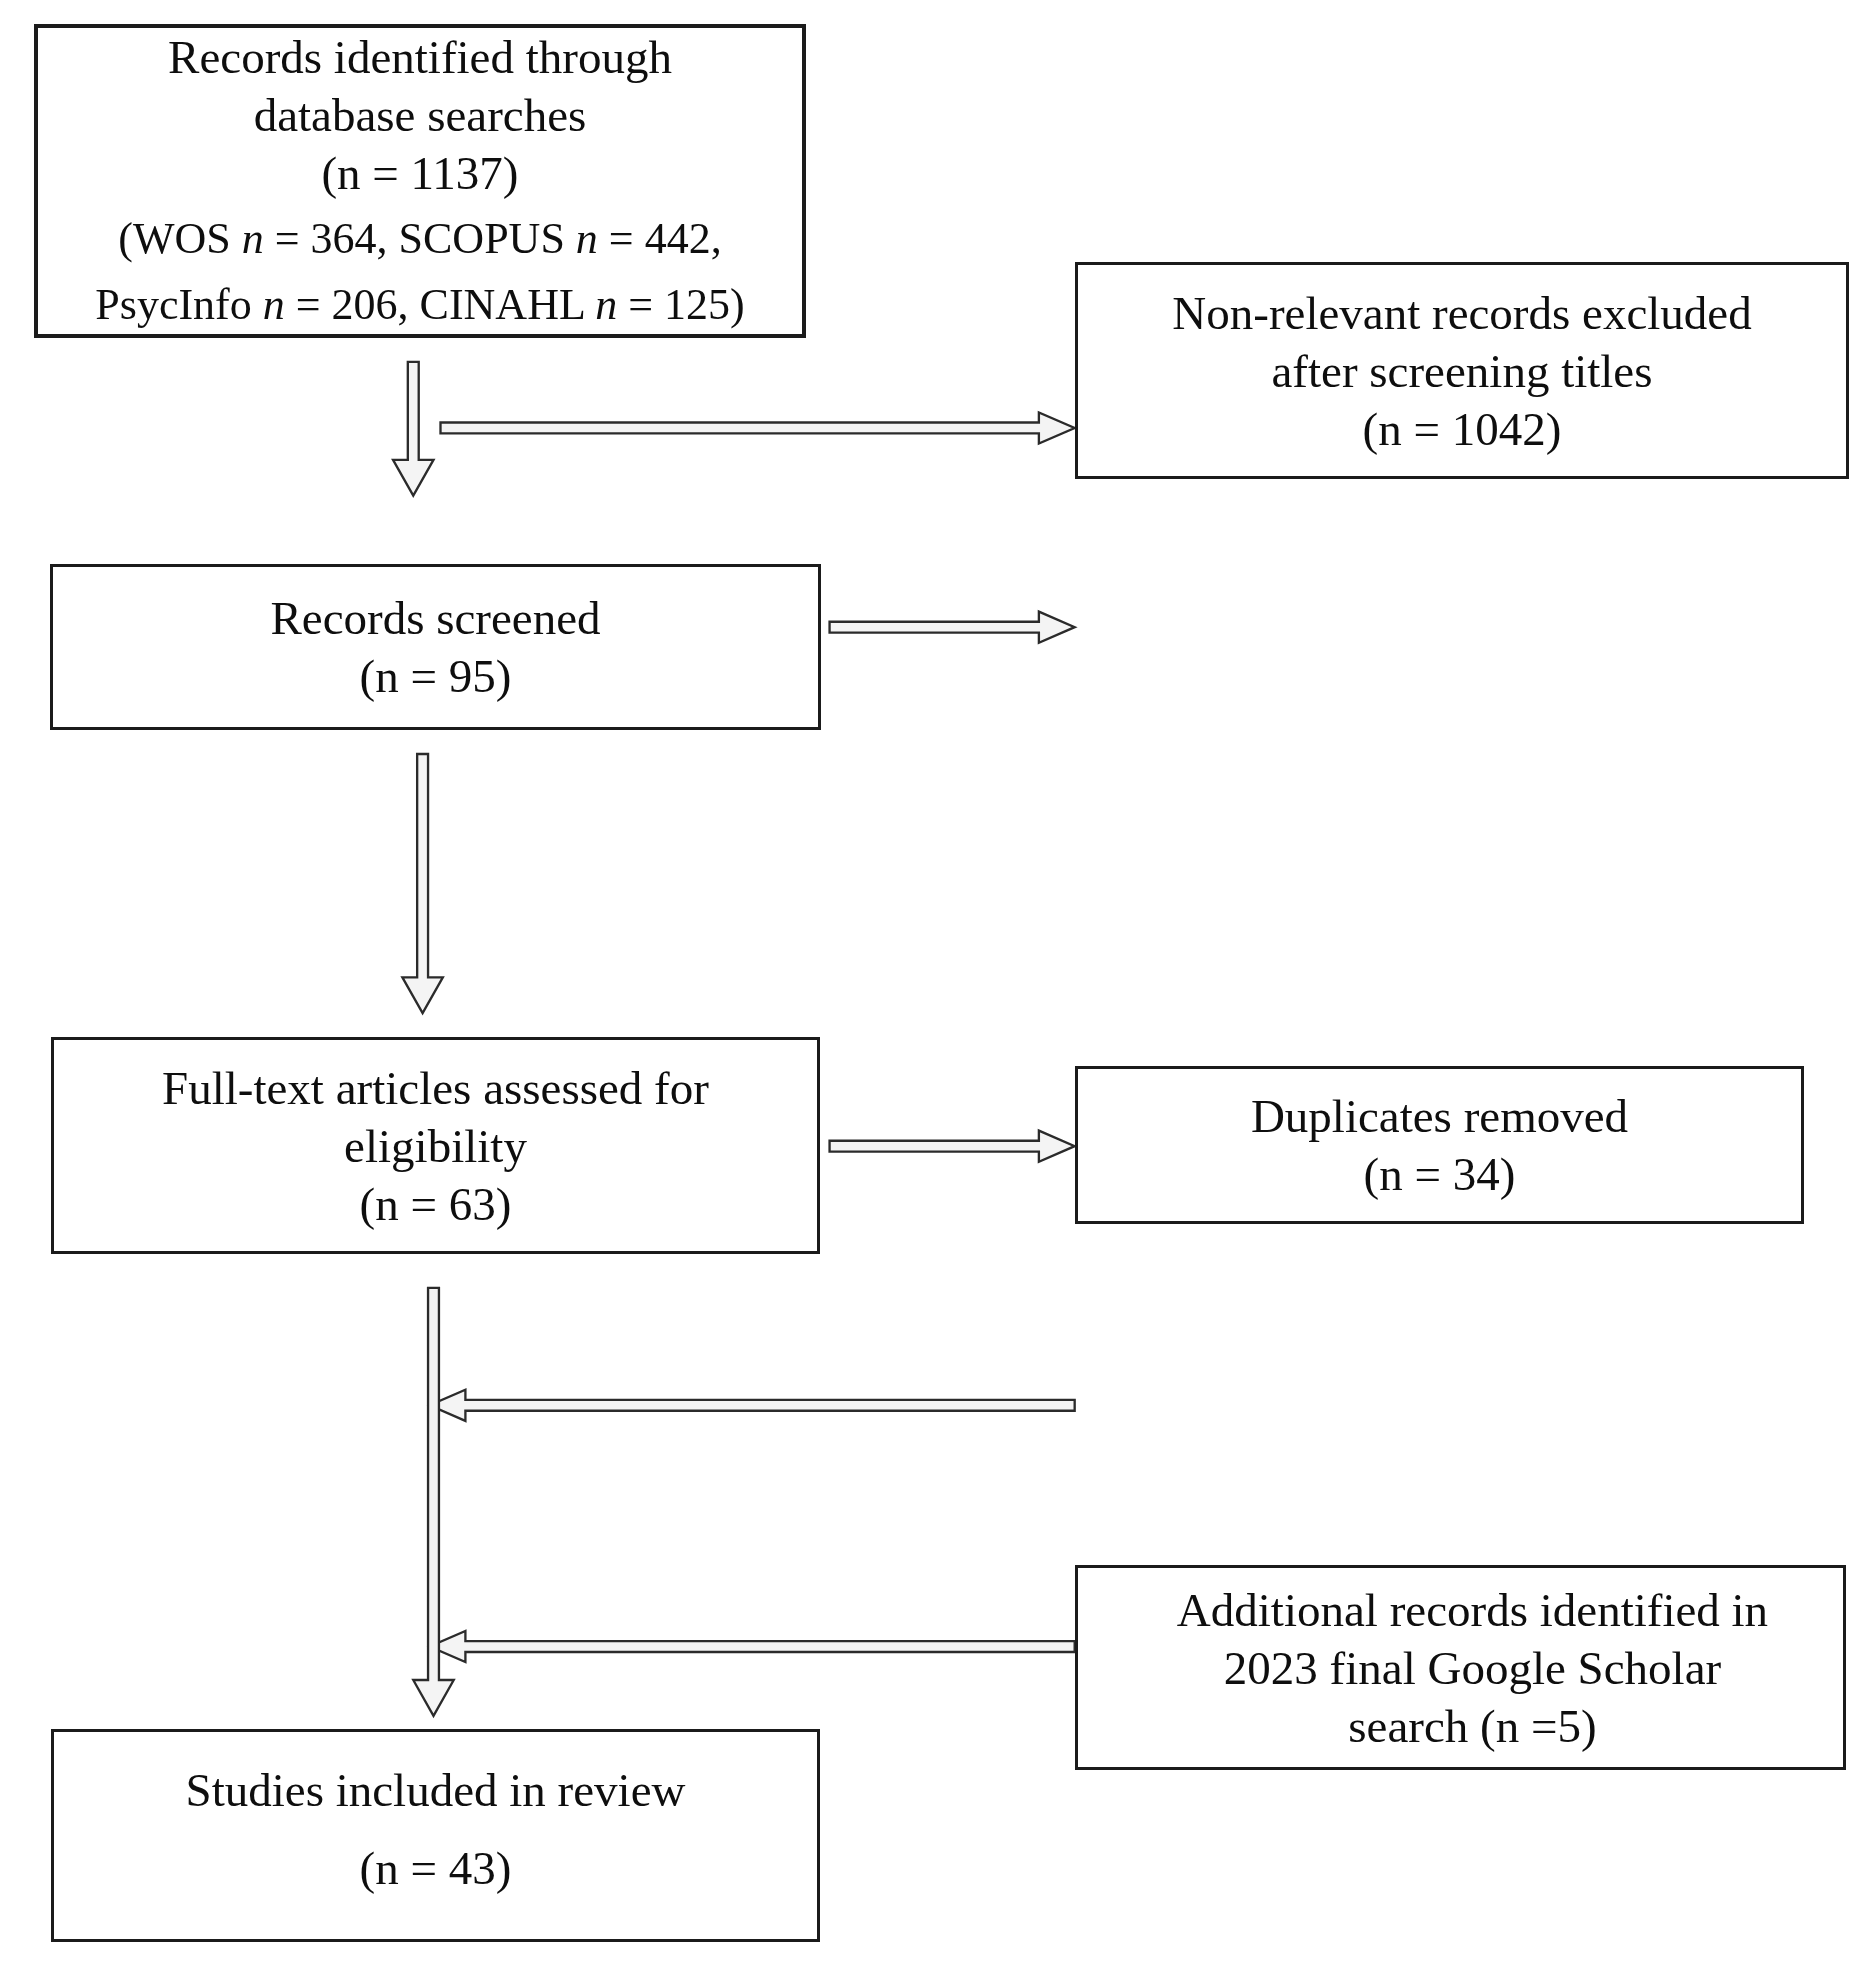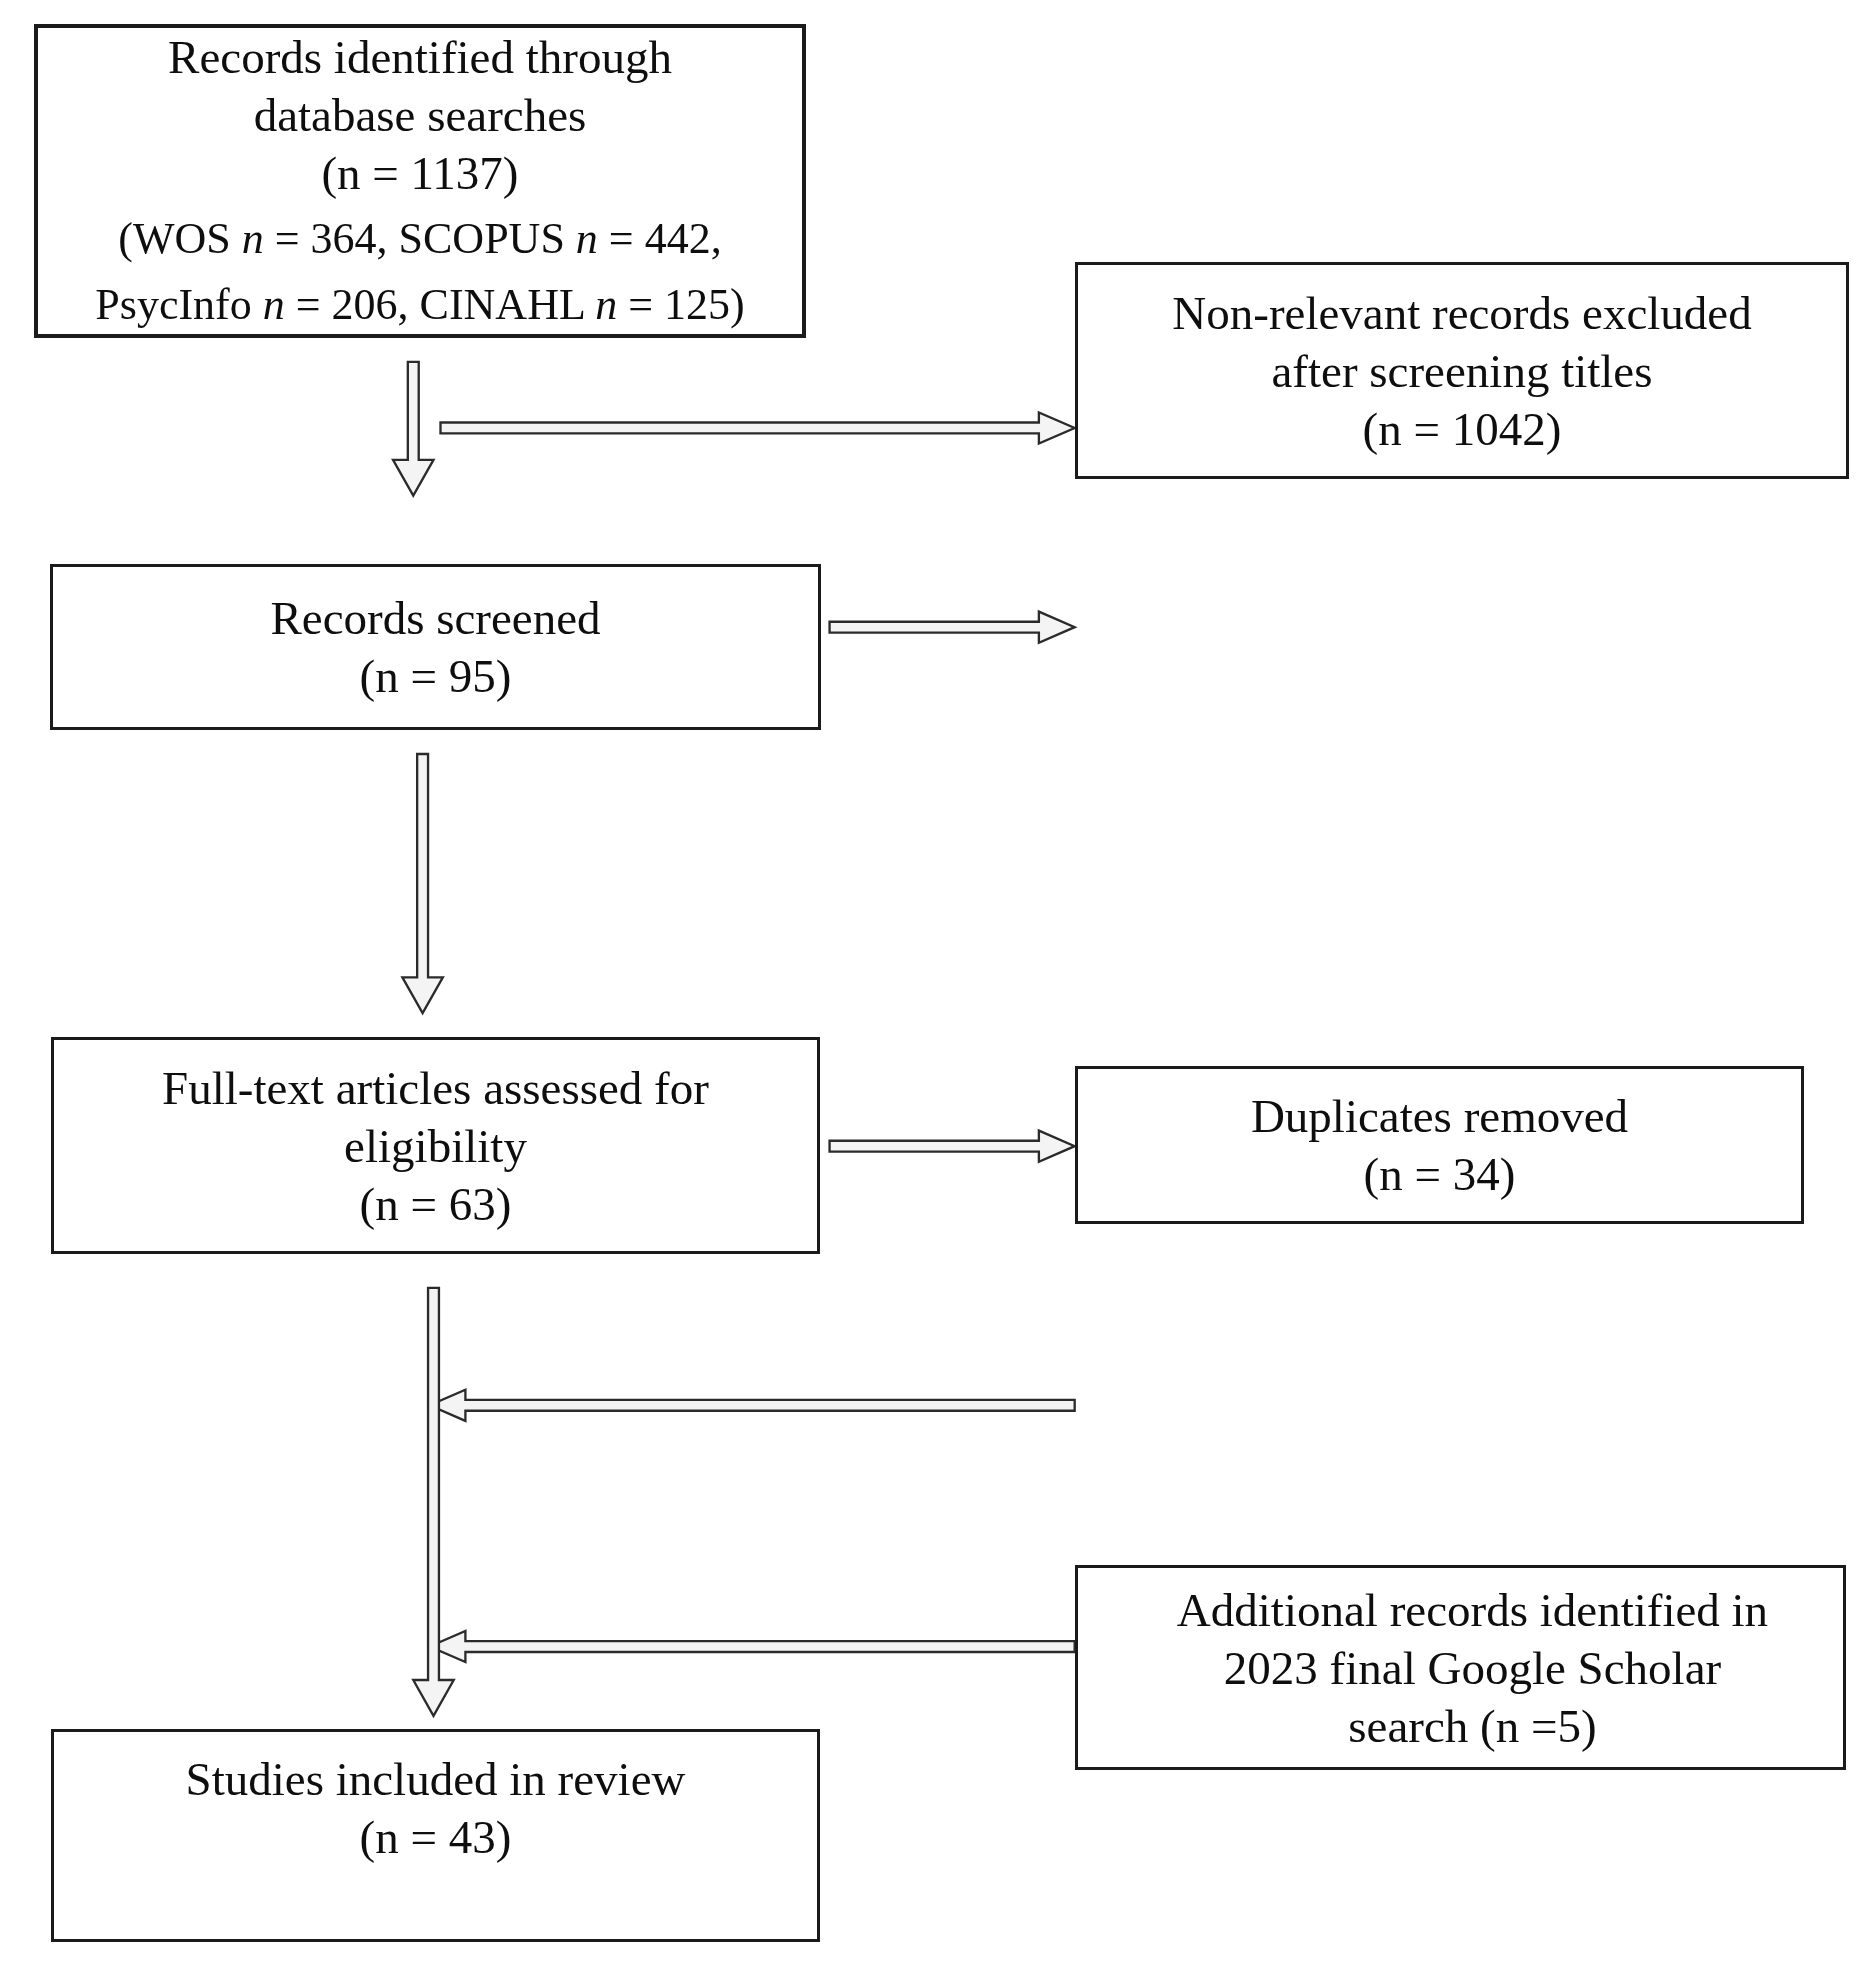--- a/index.html
+++ b/index.html
@@ -31,21 +31,21 @@
     border: 3.9px solid #1b1b1b;
     display: flex;
     flex-direction: column;
     justify-content: center;
     align-items: center;
     text-align: center;
     font-size: 47px;
     line-height: 58px;
   }
   .bx.thick { border-width: 4.7px; }
-  .bx.top-align { justify-content: flex-start; padding-top: 18px; }
+  .bx.top-align { justify-content: flex-start; padding-top: 29px; gap: 20px; }
   .ln { white-space: nowrap; }
   .ln.small { font-size: 44px; margin-top: 8px; }
   .it { font-style: italic; }
 </style>
 </head>
 <body>
 
 <div class="canvas">
 
   <svg class="arrows" viewBox="0 0 2394 2551" xmlns="http://www.w3.org/2000/svg">

